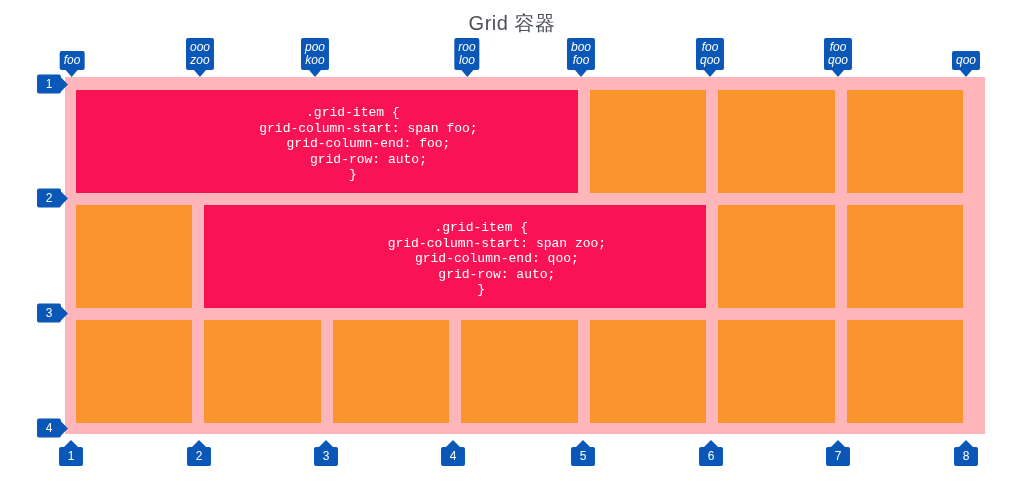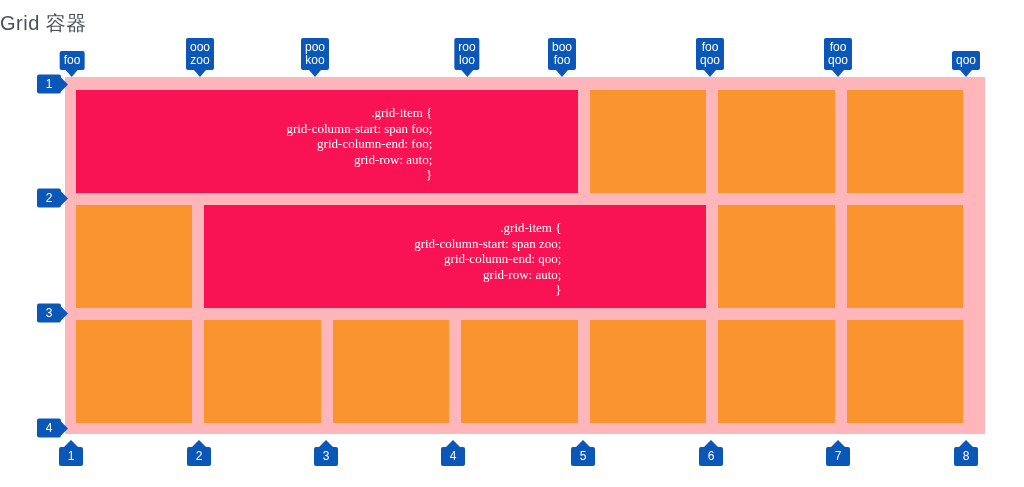--- a/index.html
+++ b/index.html
@@ -11,21 +11,21 @@
     --color-title_text:#4b5057;
   }
   html,body{margin:0;padding:0;}
   body{
     width:1024px;height:487px;position:relative;background:#ffffff;
     font-family:"Liberation Sans","DejaVu Sans",sans-serif;
     overflow:hidden;
   }
   .title{
     position:absolute;top:10px;left:0;right:0;
-    text-align:left;font-size:20px;letter-spacing:.5px;
+    text-align:center;font-size:20px;letter-spacing:.5px;
     color:var(--color-title_text);
   }
   
   .grid-container{
     position:absolute;left:65px;top:77px;width:920px;height:357px;
     background:var(--color-container);
     box-sizing:border-box;
     padding:13px 22px 11px 11px;
     display:grid;
     grid-template-columns:repeat(7,1fr);
@@ -34,35 +34,35 @@
   }
   .cell{min-width:0;min-height:0;}
   .cell.orange{background:var(--color-item);}
   .cell.hot{
     background:var(--color-highlight);
     display:flex;align-items:center;justify-content:center;
   }
   .cell.hot pre{
     margin:8px;padding-top:5px;
     transform:translateX(26px);
-    font-family:Liberation Serif, serif;
+    font-family:Liberation Mono, monospace;
     font-size:13px;line-height:15.5px;
     color:var(--color-code_text);
-    white-space:pre;text-align:right;
+    white-space:pre;text-align:center;
   }
   
   .tag{position:absolute;display:flex;pointer-events:none;}
   .bubble{
     background:var(--color-marker);color:#fff;
     font-size:12px;line-height:13px;text-align:center;
     padding:3px 4px;border-radius:2px;min-width:16px;
     white-space:pre-line;
   }
   .tri{width:0;height:0;}
-  .tag-top{flex-direction:column;align-items:center;bottom:410px;transform:translateX(-50%);}
+  .tag-top{flex-direction:column;align-items:center;bottom:410px;transform:translateX(-50%);font-style:italic;}
   .tag-top .tri{border-left:6px solid transparent;border-right:6px solid transparent;border-top:7px solid var(--color-marker);}
   .tag-bottom{flex-direction:column;align-items:center;top:440px;transform:translateX(-50%);}
   .tag-bottom .tri{border-left:7px solid transparent;border-right:7px solid transparent;border-bottom:7px solid var(--color-marker);}
   .tag-left{flex-direction:row;align-items:center;left:37px;transform:translateY(-50%);}
   .tag-left .tri{border-top:7px solid transparent;border-bottom:7px solid transparent;border-left:7px solid var(--color-marker);}
 </style>
 </head>
 <body>
 
 <div>
@@ -113,21 +113,21 @@
   <div class="tag tag-top" style="left:315px">
       <span class="bubble">poo
 koo</span>
       <span class="tri"></span>
     </div>
   <div class="tag tag-top" style="left:467px">
       <span class="bubble">roo
 loo</span>
       <span class="tri"></span>
     </div>
-  <div class="tag tag-top" style="left:562px">
+  <div class="tag tag-top" style="left:581px">
       <span class="bubble">boo
 foo</span>
       <span class="tri"></span>
     </div>
   <div class="tag tag-top" style="left:710px">
       <span class="bubble">foo
 qoo</span>
       <span class="tri"></span>
     </div>
   <div class="tag tag-top" style="left:838px">

